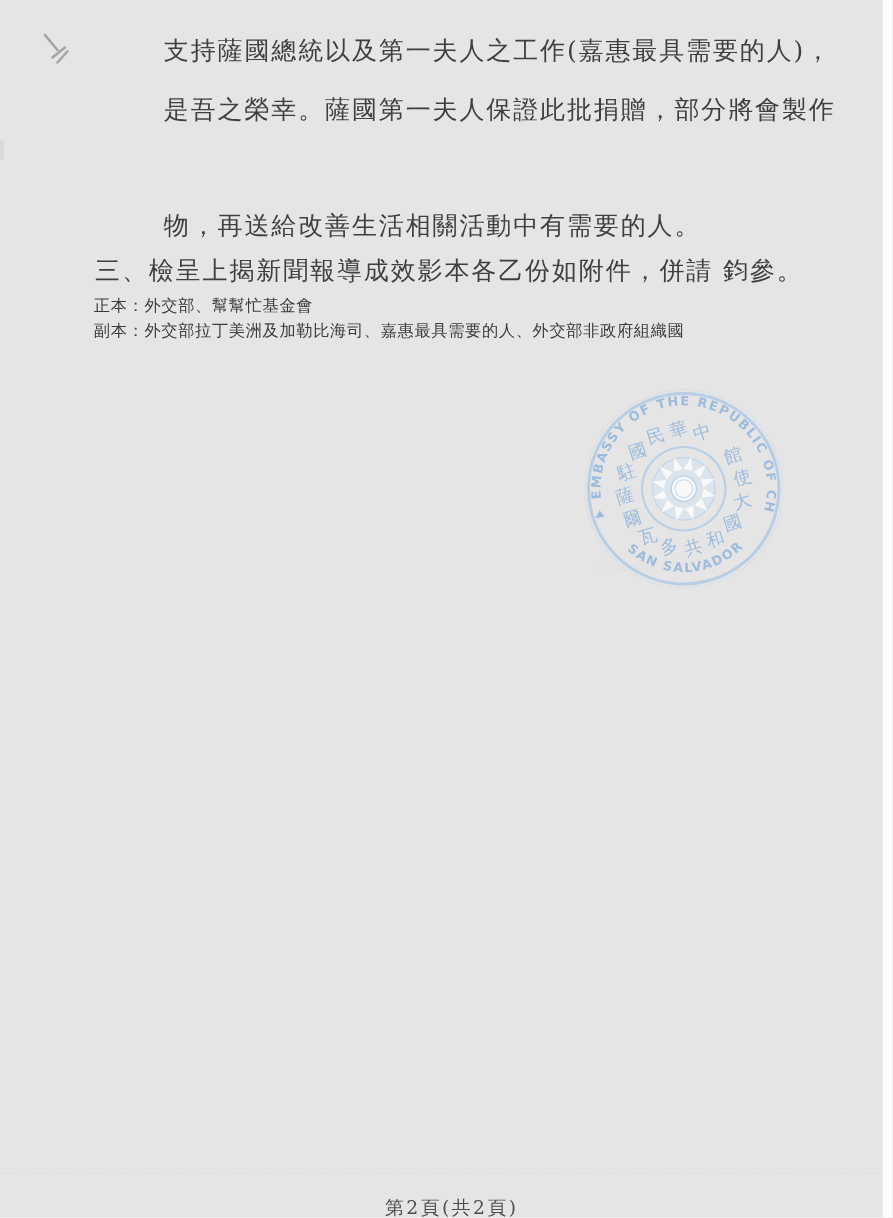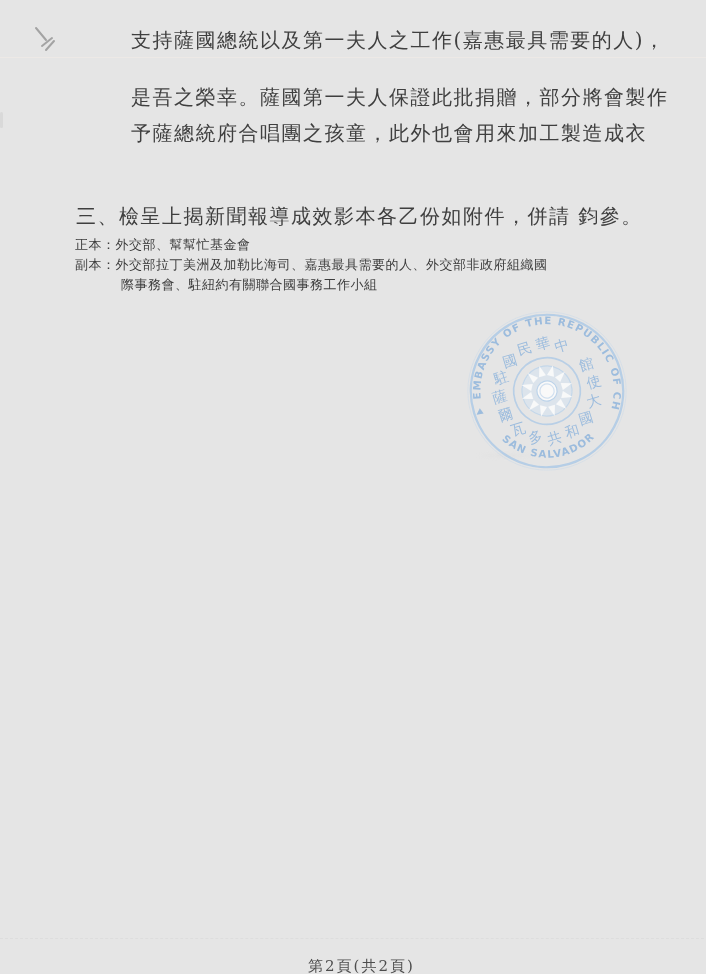--- a/index.html
+++ b/index.html
@@ -78,27 +78,26 @@
 
   <svg class="corner-mark" width="30" height="34" viewBox="0 0 30 34">
     <path d="M3,3 L13,15 M9,21 L19,13 M13,25 L21,16" stroke="#8d8d8d" stroke-width="2" fill="none" stroke-linecap="round"></path>
   </svg>
   <div class="hairline"></div>
   <div class="edge-tick"></div>
   <div class="seal-smudge"></div>
   <div class="dotline"></div>
 
   <div class="bline mainline" style="top:27px">支持薩國總統以及第一夫人之工作(嘉惠最具需要的人)，</div>
-  <div class="bline mainline" style="top:84px">是吾之榮幸。薩國第一夫人保證此批捐贈，部分將會製作</div>
-  <div class="bline mainline" style="top:120px">予薩總統府合唱團之孩童，此外也會用來加工製造成衣</div>
+  <div class="bline mainline" style="top:74px">是吾之榮幸。薩國第一夫人保證此批捐贈，部分將會製作</div>
+  <div class="bline mainline" style="top:167px">物，再送給改善生活相關活動中有需要的人。</div>
   <div class="bline" style="left:76px;top:203px">三、檢呈上揭新聞報導成效影本各乙份如附件，併請 鈞參。</div>
 
   <div class="distline" style="left:75px;top:236px">正本：外交部、幫幫忙基金會</div>
   <div class="distline" style="left:75px;top:256px">副本：外交部拉丁美洲及加勒比海司、嘉惠最具需要的人、外交部非政府組織國</div>
-  <div class="distline" style="left:121px;top:276px">際事務會、駐紐約有關聯合國事務工作小組</div>
 
   <div class="seal-wrap">
     <svg viewBox="0 0 200 200" xmlns="http://www.w3.org/2000/svg">
       <defs>
         <path id="arcTop" d="M44.9,90.3 A56,56 0 1 1 148.5,128" fill="none"></path>
         <path id="arcBottom" d="M51.5,128 A56,56 0 0 0 128,148.5" fill="none"></path>
       </defs>
 
       <circle cx="100" cy="100" r="64" fill="none" stroke="#a3c4e6" stroke-width="2" opacity="0.9"></circle>
       <circle cx="100" cy="100" r="66.5" fill="none" stroke="#bcd4ec" stroke-width="0.7" opacity="0.45"></circle>

